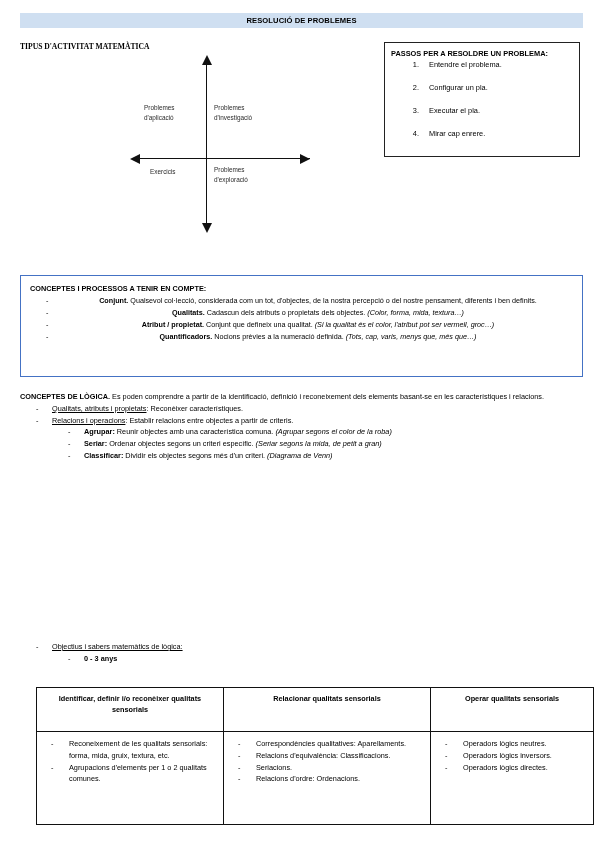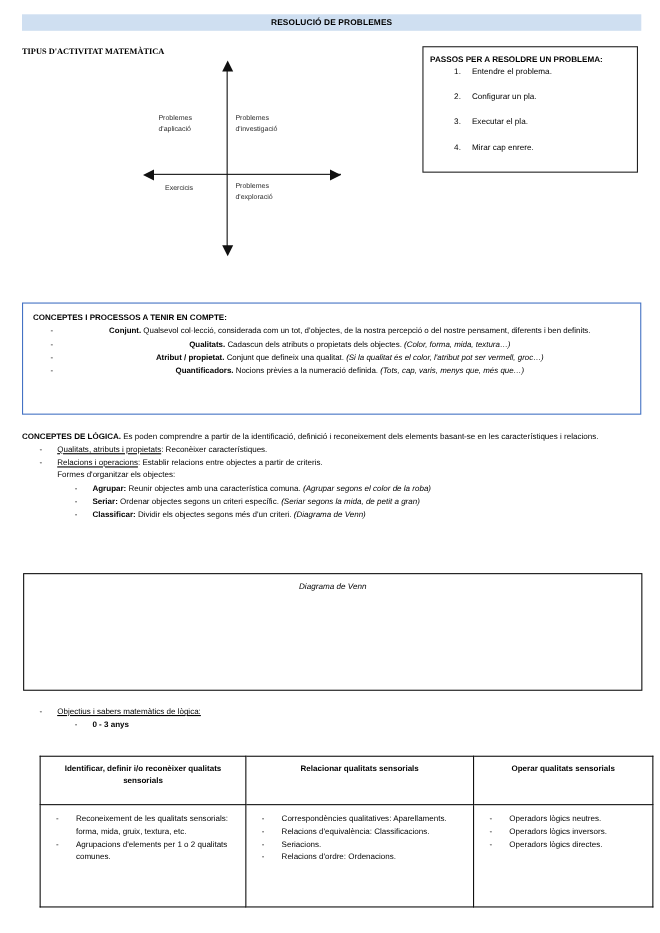--- a/index.html
+++ b/index.html
@@ -305,36 +305,32 @@
   <div id="logica-block">
     <p id="logica-intro"><b>CONCEPTES DE LÒGICA.</b><span> Es poden comprendre a partir de la identificació, definició i reconeixement dels elements basant-se en les característiques i relacions.</span></p>
 
     <div class="lv1">
       <span class="dash">-</span><span class="u">Qualitats, atributs i propietats</span><span>: </span><span>Reconèixer característiques.</span>
     </div>
     <div class="lv1">
       <span class="dash">-</span><span class="u">Relacions i operacions</span><span>: </span><span>Establir relacions entre objectes a partir de criteris.</span>
     </div>
 
-    <div class="lv2">Formes d'organitzar els objectes:</div>
 
     <div class="lv3">
       <span class="dash">-</span><b>Agrupar:</b><span> Reunir objectes amb una característica comuna. </span><i>(Agrupar segons el color de la roba)</i>
     </div>
     <div class="lv3">
       <span class="dash">-</span><b>Seriar:</b><span> Ordenar objectes segons un criteri específic. </span><i>(Seriar segons la mida, de petit a gran)</i>
     </div>
     <div class="lv3">
       <span class="dash">-</span><b>Classificar:</b><span> Dividir els objectes segons més d'un criteri. </span><i>(Diagrama de Venn)</i>
     </div>
   </div>
 
-  <div id="venn-box">
-    <div id="venn-label">Diagrama de Venn</div>
-  </div>
 
   <div id="disseny-block">
     <div class="lv1">
       <span class="dash">-</span><span class="u">Objectius i sabers matemàtics de lògica:</span>
     </div>
     <div class="lv3">
       <span class="dash">-</span><b>0 - 3 anys</b>
     </div>
   </div>
 

